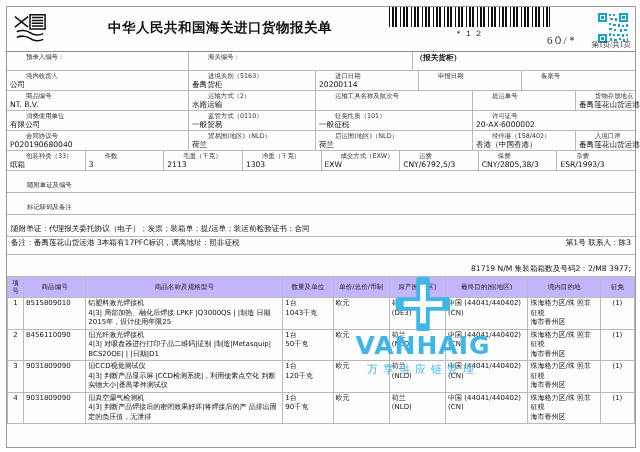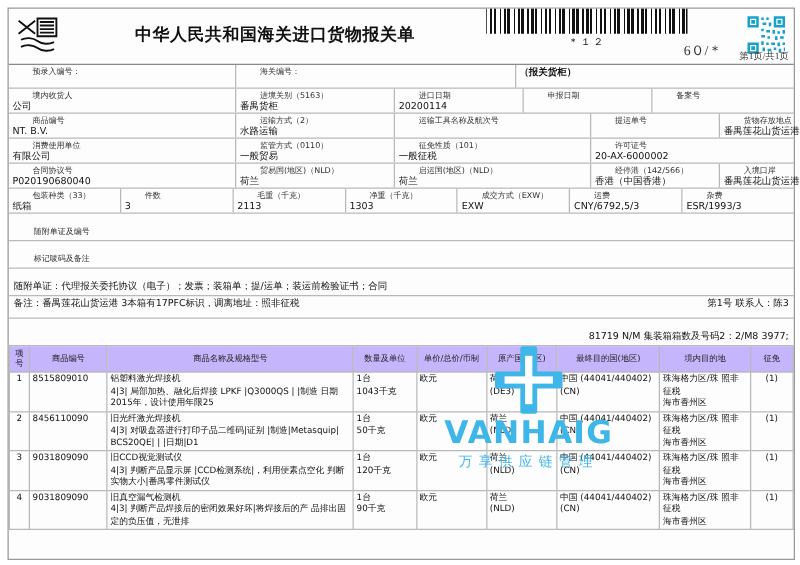--- a/index.html
+++ b/index.html
@@ -203,21 +203,21 @@
       </div>
       <div class="cell w-m">
         <div class="lbl">贸易国(地区)（NLD）</div>
         <div class="val">荷兰</div>
       </div>
       <div class="cell w-l">
         <div class="lbl">启运国(地区)（NLD）</div>
         <div class="val">荷兰</div>
       </div>
       <div class="cell w-s">
-        <div class="lbl">经停港（142/566）</div>
+        <div class="lbl">经停港（158/402）</div>
         <div class="val">香港（中国香港）</div>
       </div>
       <div class="cell">
         <div class="lbl">入境口岸</div>
         <div class="val">番禺莲花山货运港</div>
       </div>
     </div>
 
     <div class="row">
       <div class="cell">
@@ -236,20 +236,24 @@
         <div class="lbl">净重（千克）</div>
         <div class="val">1303</div>
       </div>
       <div class="cell">
         <div class="lbl">成交方式（EXW）</div>
         <div class="val">EXW</div>
       </div>
       <div class="cell">
         <div class="lbl">运费</div>
         <div class="val">CNY/6792,5/3</div>
+      </div>
+      <div class="cell">
+        <div class="lbl">保费</div>
+        <div class="val">CNY/2805,38/3</div>
       </div>
       <div class="cell">
         <div class="lbl">杂费</div>
         <div class="val">ESR/1993/3</div>
       </div>
     </div>
 
     <div class="frow">
       <span class="lbl">随附单证及编号</span>
     </div>

